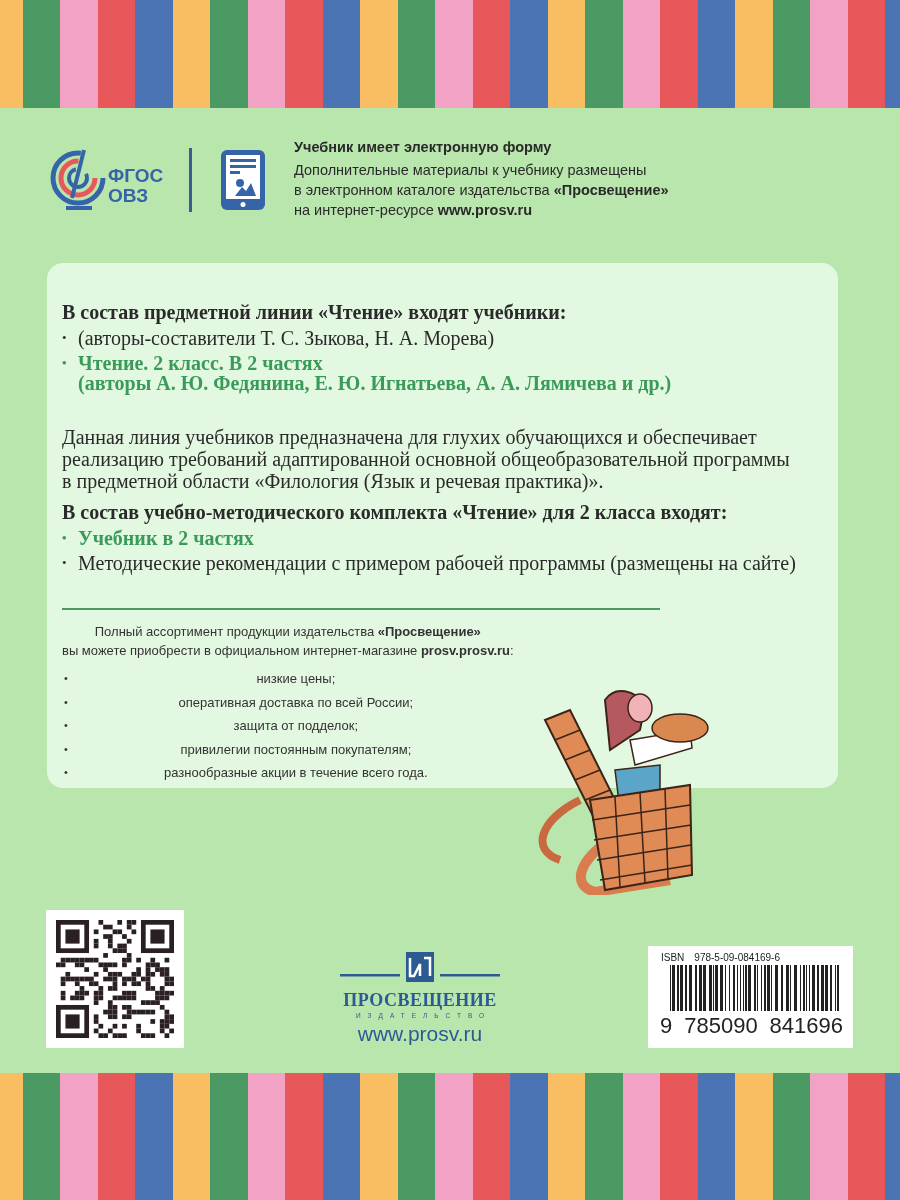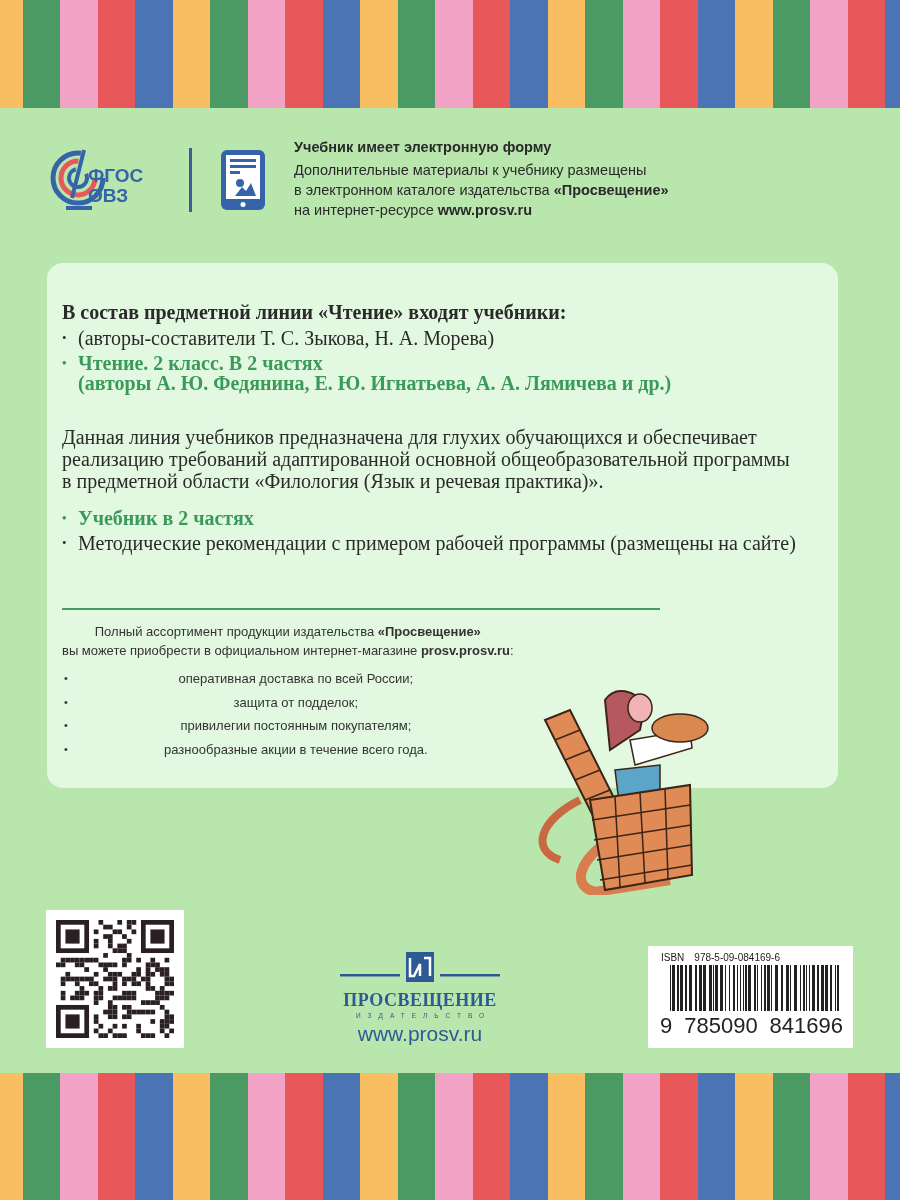--- a/index.html
+++ b/index.html
@@ -14,21 +14,21 @@
     position: absolute; left: 0; width: 900px; overflow: hidden;
     display: flex;
   }
   .stripes.top { top: 0; height: 108px; }
   .stripes.bottom { top: 1073px; height: 127px; }
   .stripes .inner { display: flex; margin-left: -15px; }
   .stripe { width: 37.5px; height: 127px; flex: 0 0 37.5px; }
 
   
   .fgos-logo { position: absolute; left: 48px; top: 148px; width: 120px; height: 64px; }
-  .fgos-text { position: absolute; left: 88px; top: 166px; font-weight: bold; font-size: 19px; line-height: 20px; color: #3565a8; }
+  .fgos-text { position: absolute; left: 108px; top: 166px; font-weight: bold; font-size: 19px; line-height: 20px; color: #3565a8; }
   .vdivider { position: absolute; left: 189px; top: 148px; width: 3px; height: 64px; background: #3a5d94; }
   .tablet-icon { position: absolute; left: 220px; top: 149px; width: 46px; height: 62px; }
   .eform { position: absolute; left: 294px; top: 137px; font-size: 14.5px; line-height: 20px; color: #2a2a2a; }
   .eform .title { font-weight: bold; margin-bottom: 3px; }
   .eform b { font-weight: bold; }
 
   
   .panel {
     position: absolute; left: 47px; top: 263px; width: 791px; height: 525px;
     background: #e3f8e0; border-radius: 16px;
@@ -138,30 +138,32 @@
   </div>
 </div>
 
 <div class="blk serif" style="top:426px; line-height:22px;">
   <div>Данная линия учебников предназначена для глухих обучающихся и обеспечивает</div>
   <div>реализацию требований адаптированной основной общеобразовательной программы</div>
   <div>в предметной области «Филология (Язык и речевая практика)».</div>
 </div>
 
 <div class="blk serif" style="top:502px;">
+  <div class="h-bold">В состав учебно-методического комплекта «Чтение» для 2 класса входят:</div>
   <div class="bullet green" style="margin-top:6px;">Учебник в 2 частях</div>
   <div class="bullet" style="margin-top:5px;">Методические рекомендации с примером рабочей программы (размещены на сайте)</div>
 </div>
 
 <div class="hr"></div>
 
 <div class="shop">
   <div><span>Полный ассортимент продукции издательства </span><b>«Просвещение»</b></div>
   <div><span>вы можете приобрести в официальном интернет-магазине </span><b>prosv.prosv.ru</b><span>:</span></div>
   <ul>
+    <li>низкие цены;</li>
     <li>оперативная доставка по всей России;</li>
     <li>защита от подделок;</li>
     <li>привилегии постоянным покупателям;</li>
     <li>разнообразные акции в течение всего года.</li>
   </ul>
 </div>
 
 <svg class="illustration" viewBox="0 0 200 225">
 
   <path d="M60 130 C20 150 10 180 40 190" fill="none" stroke="#c8693f" stroke-width="8"></path>

